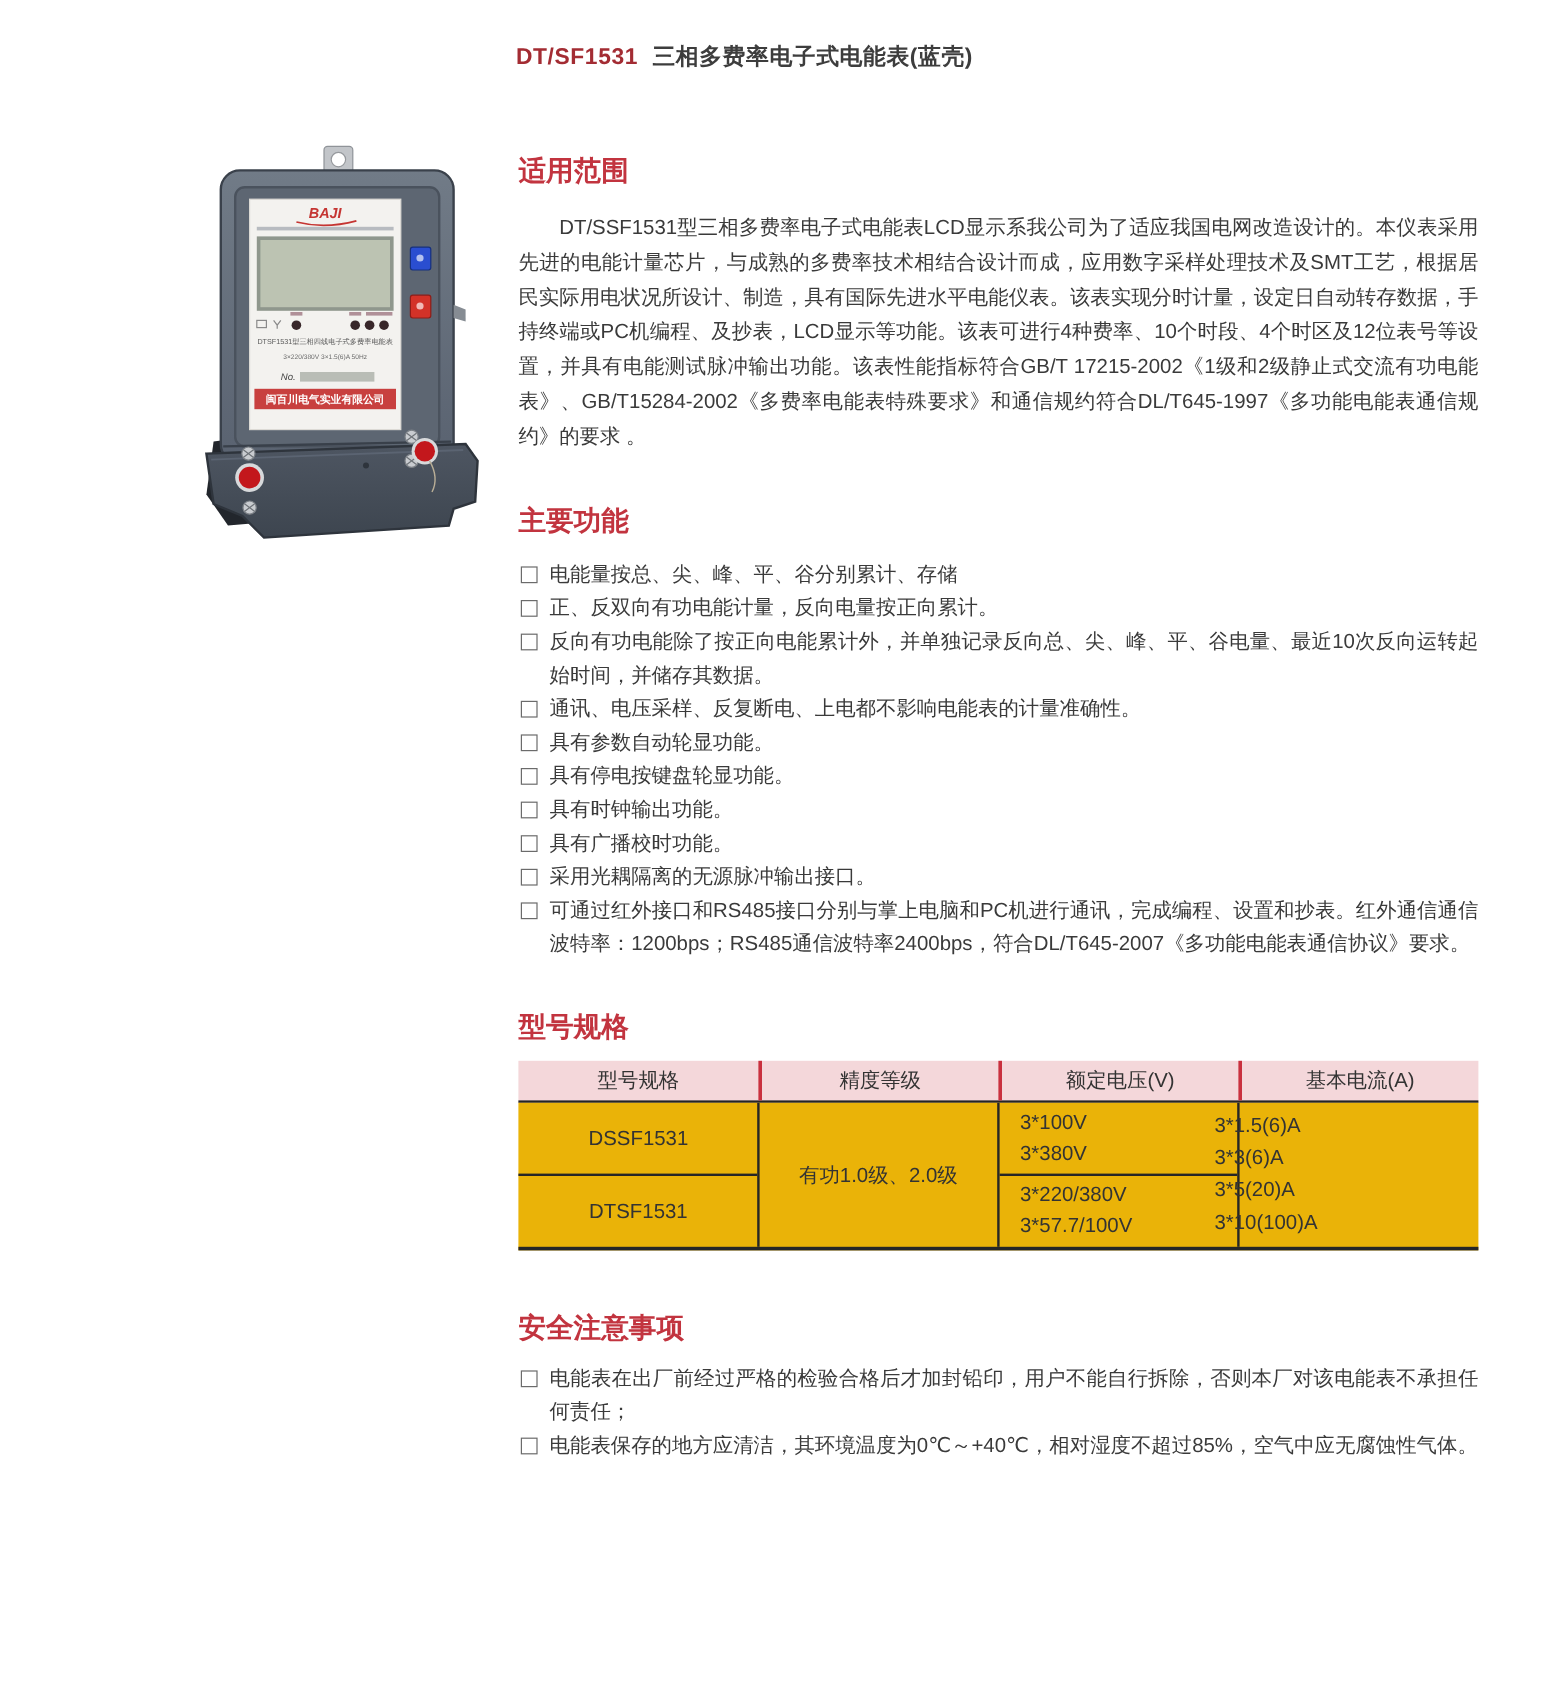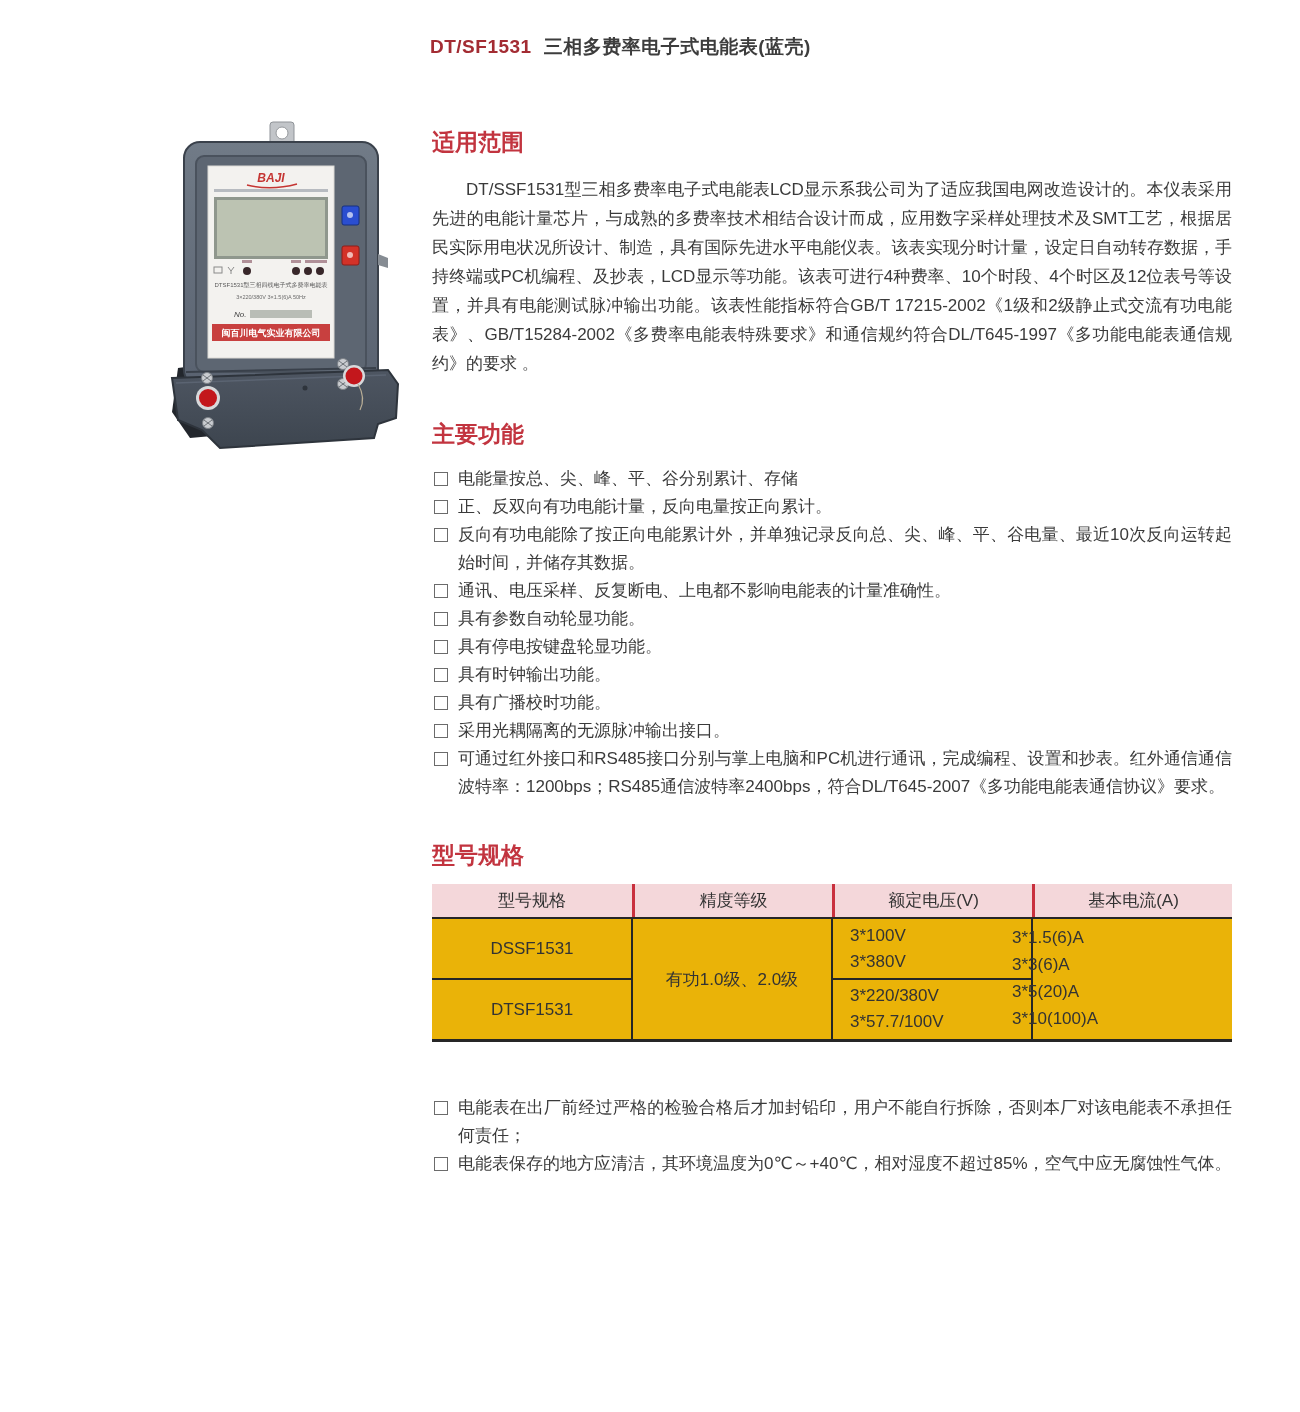--- a/index.html
+++ b/index.html
@@ -191,19 +191,20 @@
           <div>3*1.5(6)A</div>
           <div>3*3(6)A</div>
           <div>3*5(20)A</div>
           <div>3*10(100)A</div>
         </div>
       </div>
     </div>
   </section>
 
   <section class="gap-safety">
+    <h2 class="sec">安全注意事项</h2>
     <ul class="checklist" style="margin-top:16px">
       <li><span class="box"></span><span>电能表在出厂前经过严格的检验合格后才加封铅印，用户不能自行拆除，否则本厂对该电能表不承担任何责任；</span></li>
       <li><span class="box"></span><span>电能表保存的地方应清洁，其环境温度为0℃～+40℃，相对湿度不超过85%，空气中应无腐蚀性气体。</span></li>
     </ul>
   </section>
 
 </div>
 
 </body></html>

